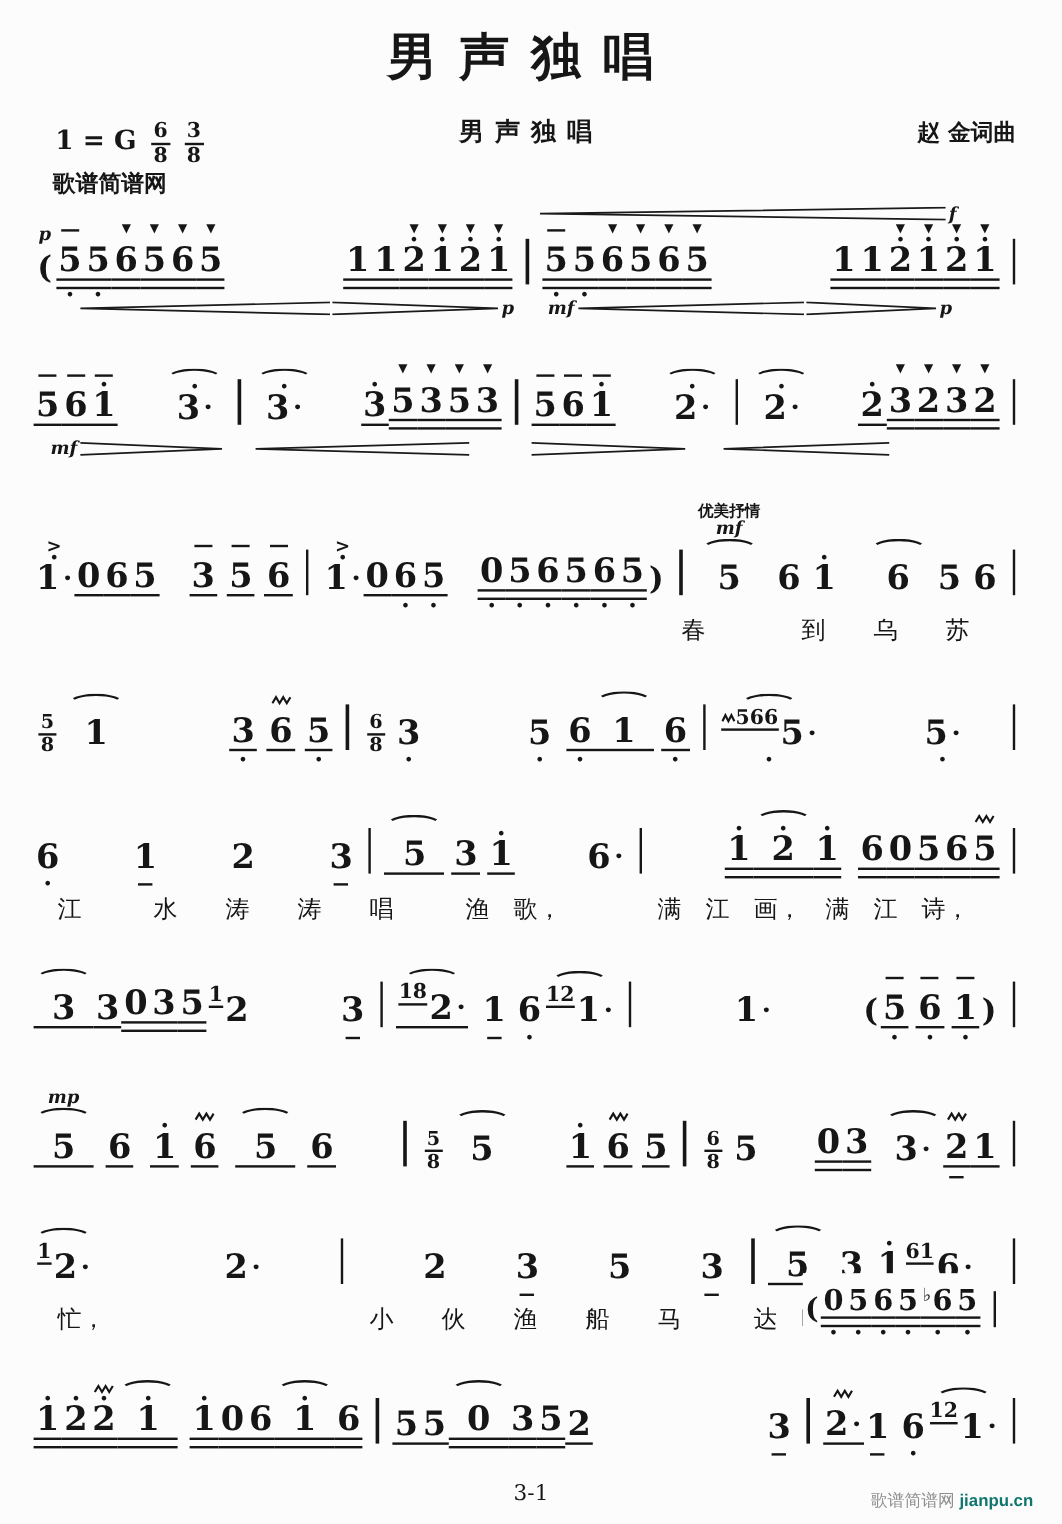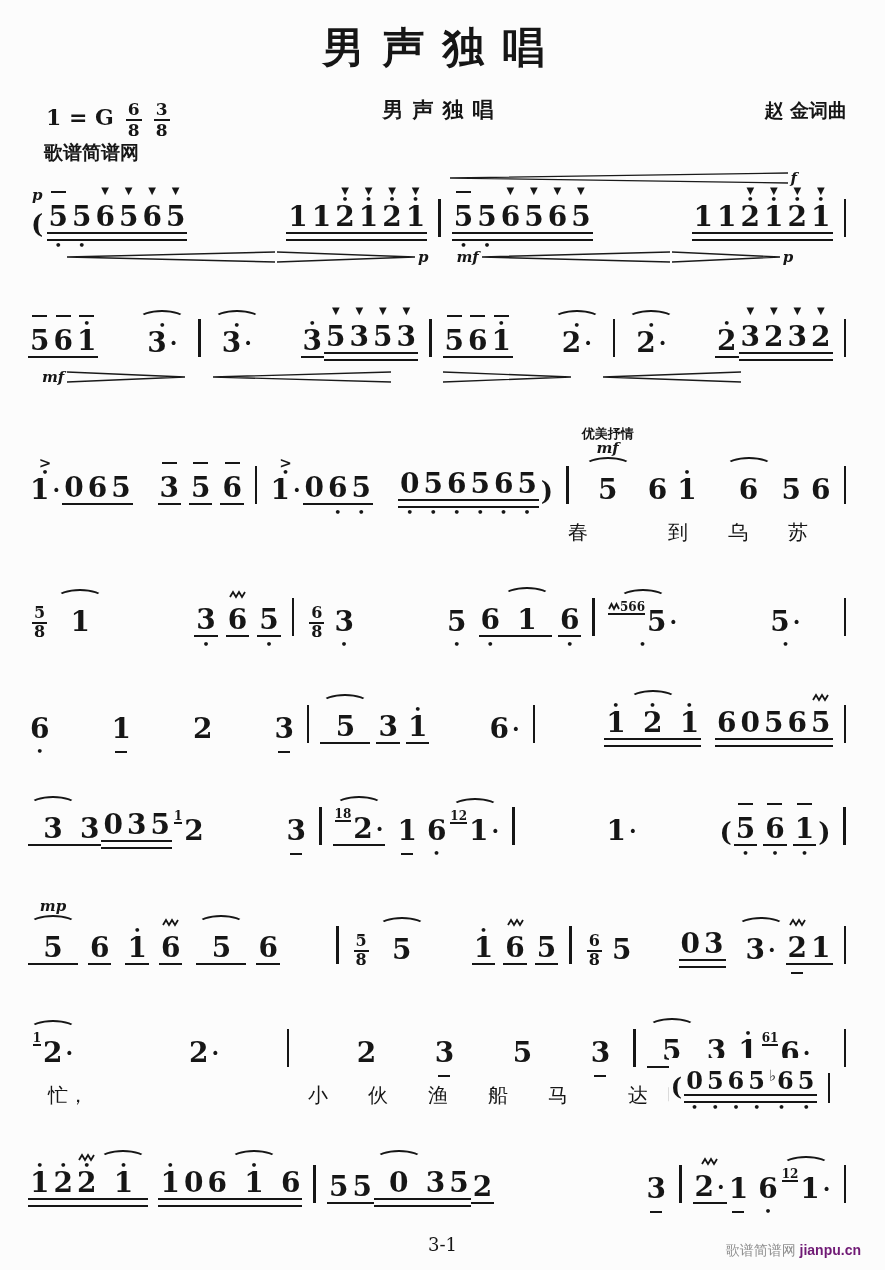--- a/index.html
+++ b/index.html
@@ -32,38 +32,38 @@
   .tenu{width:15px;height:0;border-top:2.5px solid #161616;margin:3px 0;}
   .gt{font-size:15px;font-weight:bold;line-height:12px;}
   .arc{width:42px;height:13px;border:2.5px solid transparent;border-top-color:#161616;border-radius:50%;margin-bottom:-5px;}
   .du,.bd{font-size:11px;line-height:7px;height:7px;font-weight:bold;font-family:"DejaVu Sans",sans-serif;}
   .bd{margin-top:1px;}
   .bten{width:12px;height:0;border-top:2px solid #161616;margin-top:3px;}
   .drow{display:flex;align-items:flex-start;line-height:1;}
   .dg{font-size:28px;font-weight:bold;line-height:1;}
   .par{font-size:26px;font-weight:bold;}
   .aug{font-size:22px;font-weight:bold;margin-left:3px;align-self:center;}
-  .grace{font-size:12px;font-weight:bold;border-bottom:2px solid #161616;margin-right:2px;transform:translateY(-7px);}
+  .grace{font-size:17px;font-weight:bold;border-bottom:2px solid #161616;margin-right:2px;transform:translateY(-7px);}
   .flat{font-size:15px;font-weight:bold;margin-right:1px;font-family:"DejaVu Sans",sans-serif;}
   .ul{width:calc(100% + 4px);height:3px;margin-top:1px;}
   .ul1{border-top:2px solid #161616;}
   .ul2{border-top:2px solid #161616;border-bottom:2px solid #161616;height:5px;}
   .bar{width:2.5px;height:38px;background:#161616;margin:0 11px 12px 11px;align-self:flex-end;}
   .ts{display:flex;flex-direction:column;align-items:center;font-weight:bold;font-size:16px;line-height:1;margin:0 8px 8px 4px;align-self:flex-end;}
   .ts .tsn{border-bottom:2px solid #161616;padding:0 2px 1px 2px;}
-  .lyr{white-space:pre;font-size:20px;line-height:1.2;margin-top:6px;font-family:Liberation Mono, monospace;}
+  .lyr{white-space:pre;font-size:20px;line-height:1.2;margin-top:6px;font-family:Liberation Sans, sans-serif;}
   .pick{position:absolute;right:16px;bottom:-2px;display:flex;align-items:flex-end;background:#fcfcfc;}
   .pick .dg{font-size:24px;}
   .pick .bar{height:30px;margin-bottom:8px;}
   
   .footer{height:30px;position:relative;margin-top:19px;}
   .pageno{position:absolute;left:50%;transform:translateX(-50%);font-size:18px;}
   .wm{position:absolute;right:6px;bottom:4px;font-size:14px;font-family:"Liberation Sans",sans-serif;}
   .wm .cn{color:#8f8f8f;}
-  .wm .site{color:#701a75;font-weight:bold;}
+  .wm .site{color:#0f766e;font-weight:bold;}
 </style>
 </head>
 <body>
 
 <div class="page">
   <div class="title">男声独唱</div>
   <div class="meta">
     <div class="keysig">
       <span>1 = G</span>
       <span id="meters"><span class="frac">
@@ -1182,20 +1182,21 @@
             </div>
             <div class="du">&nbsp;</div>
             <div class="drow">
               <span class="dg">5</span>
             </div>
             <div class="ul ul2"></div>
             <div class="bd">&nbsp;</div>
           </div>
           <div class="bar"></div>
         </div>
+        <div class="lyr">　江　　　水　　涛　　涛　　唱　　　渔　歌，　　　　满　江　画，　满　江　诗，</div>
       </section>
       <section class="system">
         <div class="nrow">
           <div class="tok">
             <div class="tk-ab">
               <div class="arc"></div>
             </div>
             <div class="du">&nbsp;</div>
             <div class="drow">
               <span class="dg">3</span>

